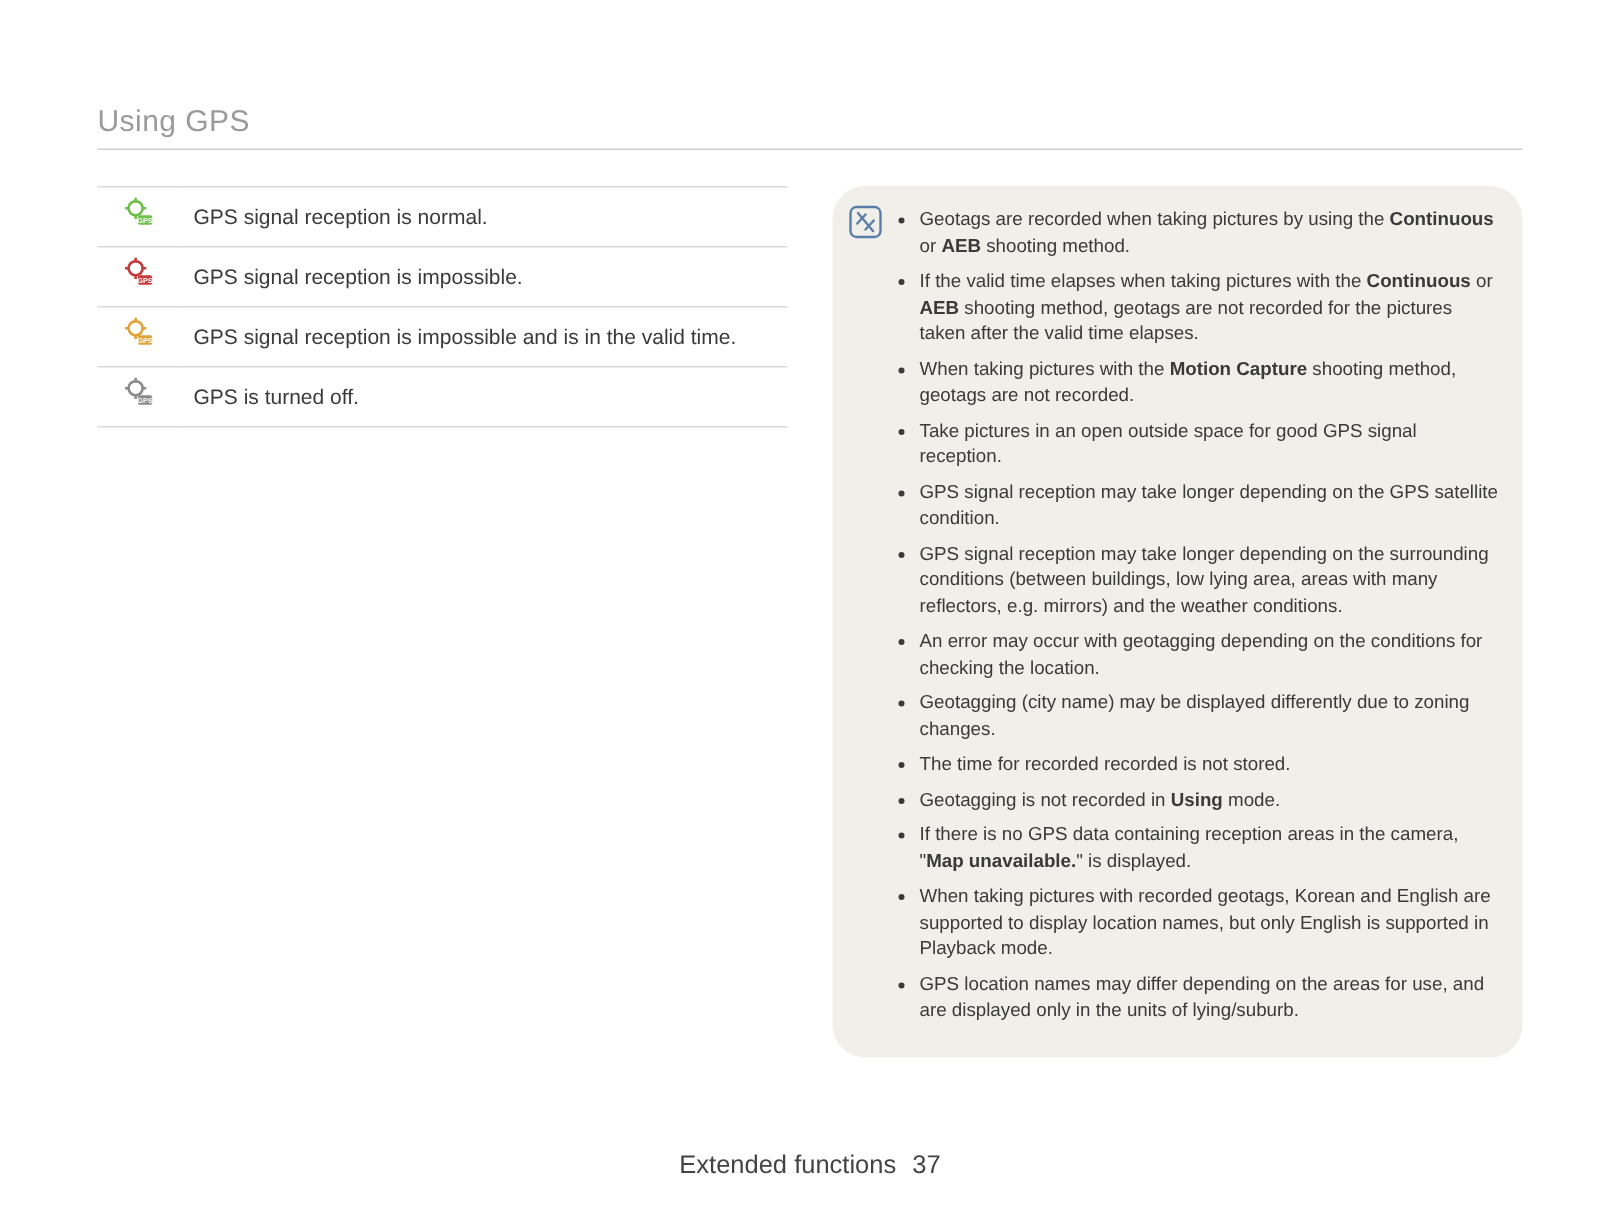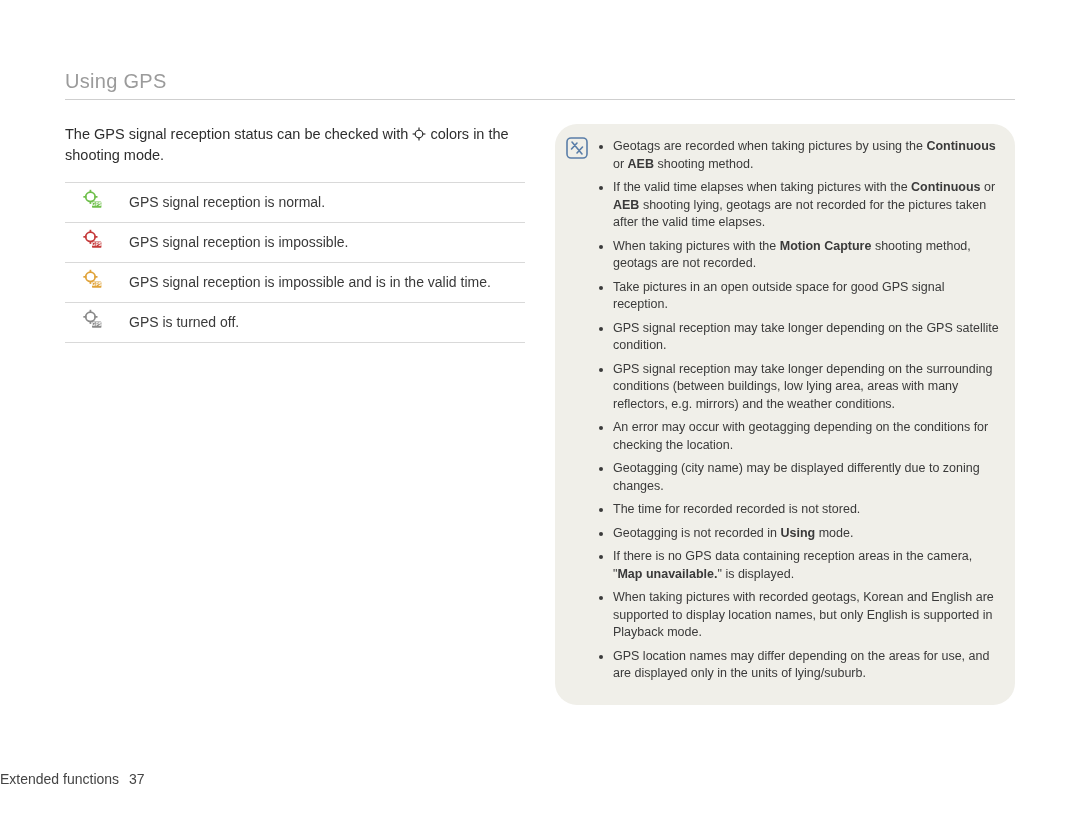--- a/index.html
+++ b/index.html
@@ -100,50 +100,37 @@
   .note-list li {
     margin: 0 0 6px 0;
     padding: 0;
   }
   .b { font-weight: 700; }
   .footer {
     position: absolute;
     left: 0;
     right: 0;
     bottom: 28px;
-    text-align: left;
-    font-size: 14px;
+    text-align: center;
+    font-size: 17px;
     color: #444;
   }
   .footer .pg { margin-left: 6px; }
 </style>
 </head>
 <body>
 
 <div class="page">
 
   <h2 class="page-title">Using GPS</h2>
   <hr class="rule">
 
   <div class="columns">
 
     <div class="col-left">
-      <p class="intro">
-        <span>The GPS signal reception status can be checked with </span>
-        <span class="inline-icon">
-          <svg viewBox="0 0 24 24" width="14" height="14">
-            <circle cx="12" cy="12" r="6.5" fill="none" stroke="#2e2e2e" stroke-width="2"></circle>
-            <line x1="12" y1="1" x2="12" y2="6" stroke="#2e2e2e" stroke-width="2"></line>
-            <line x1="12" y1="18" x2="12" y2="23" stroke="#2e2e2e" stroke-width="2"></line>
-            <line x1="1" y1="12" x2="6" y2="12" stroke="#2e2e2e" stroke-width="2"></line>
-            <line x1="18" y1="12" x2="23" y2="12" stroke="#2e2e2e" stroke-width="2"></line>
-          </svg>
-        </span>
-        <span> colors in the shooting mode.</span>
-      </p>
 
       <table class="status-table">
         <tbody>
             <tr>
               <td class="icon-cell"><span class="icon-wrap"><svg viewBox="0 0 28 28" width="22" height="22">
                     <circle cx="12" cy="10" r="6" fill="none" stroke="#6fbf4b" stroke-width="2.2"></circle>
                     <line x1="12" y1="1" x2="12" y2="5" stroke="#6fbf4b" stroke-width="2.2"></line>
                     <line x1="12" y1="15" x2="12" y2="19" stroke="#6fbf4b" stroke-width="2.2"></line>
                     <line x1="3" y1="10" x2="7" y2="10" stroke="#6fbf4b" stroke-width="2.2"></line>
                     <line x1="17" y1="10" x2="21" y2="10" stroke="#6fbf4b" stroke-width="2.2"></line>
@@ -195,21 +182,21 @@
     <div class="col-right">
       <div class="note-box">
         <span class="note-icon">
           <svg viewBox="0 0 24 24" width="24" height="24">
             <rect x="2" y="2" width="20" height="20" rx="4" fill="none" stroke="#5a7ea8" stroke-width="1.6"></rect>
             <path d="M7 6 L17 18 M6.5 13 L12 7 M12 17 L17.5 11" stroke="#5a7ea8" stroke-width="1.6" fill="none" stroke-linecap="round"></path>
           </svg>
         </span>
         <ul class="note-list">
             <li><span>Geotags are recorded when taking pictures by using the </span><span class="b">Continuous</span><span> or </span><span class="b">AEB</span><span> shooting method.</span></li>
-            <li><span>If the valid time elapses when taking pictures with the </span><span class="b">Continuous</span><span> or </span><span class="b">AEB</span><span> shooting lying, geotags are not recorded for the pictures taken after the valid time elapses.</span></li>
+            <li><span>If the valid time elapses when taking pictures with the </span><span class="b">Continuous</span><span> or </span><span class="b">AEB</span><span> shooting method, geotags are not recorded for the pictures taken after the valid time elapses.</span></li>
             <li><span>When taking pictures with the </span><span class="b">Motion Capture</span><span> shooting method, geotags are not recorded.</span></li>
             <li><span>Take pictures in an open outside space for good GPS signal reception.</span></li>
             <li><span>GPS signal reception may take longer depending on the GPS satellite condition.</span></li>
             <li><span>GPS signal reception may take longer depending on the surrounding conditions (between buildings, low lying area, areas with many reflectors, e.g. mirrors) and the weather conditions.</span></li>
             <li><span>An error may occur with geotagging depending on the conditions for checking the location.</span></li>
             <li><span>Geotagging (city name) may be displayed differently due to zoning changes.</span></li>
             <li><span>The time for recorded recorded is not stored.</span></li>
             <li><span>Geotagging is not recorded in </span><span class="b">Using</span><span> mode.</span></li>
             <li><span>If there is no GPS data containing reception areas in the camera, "</span><span class="b">Map unavailable.</span><span>" is displayed.</span></li>
             <li><span>When taking pictures with recorded geotags, Korean and English are supported to display location names, but only English is supported in Playback mode.</span></li>

